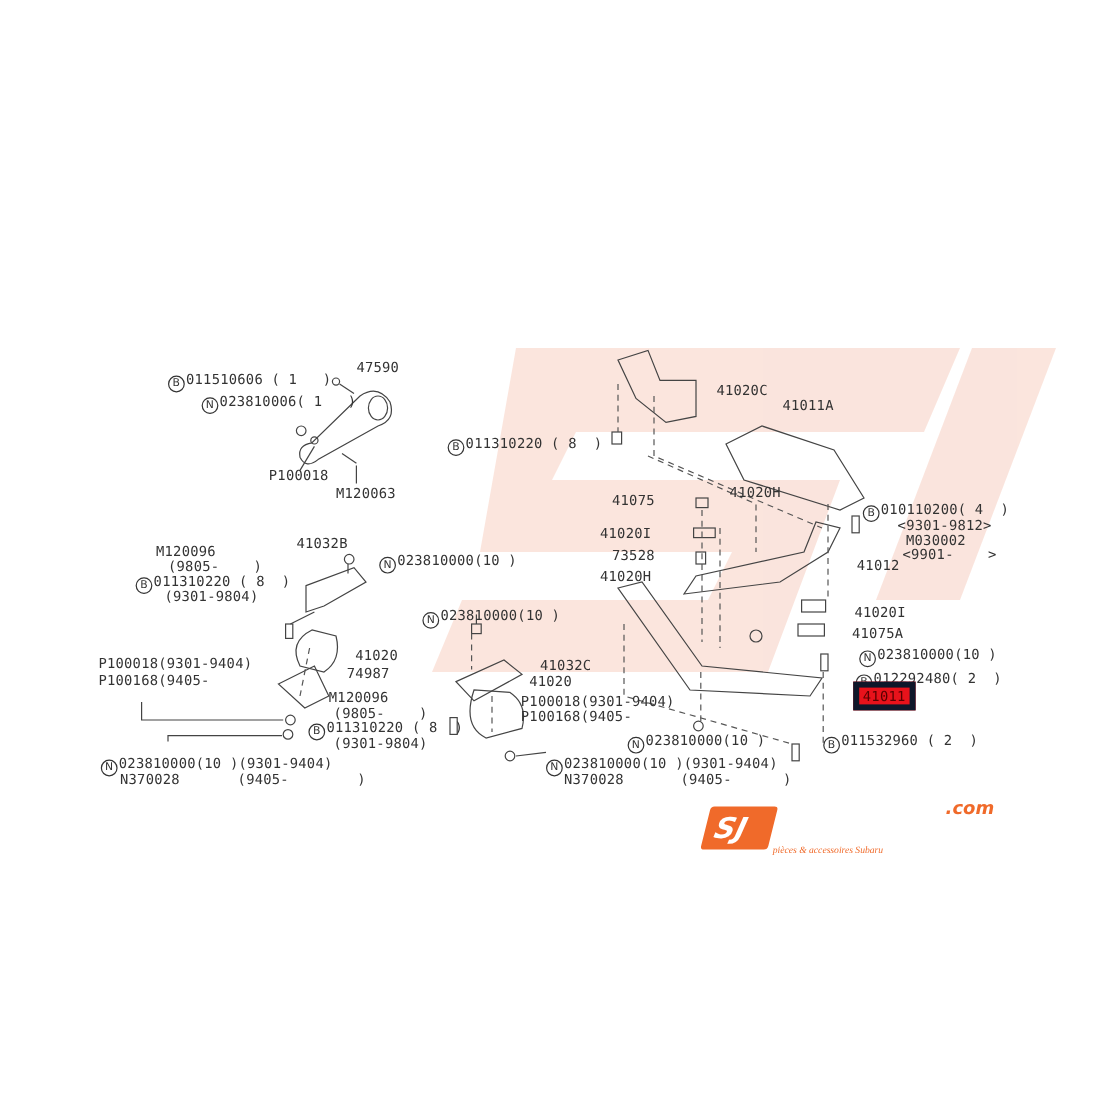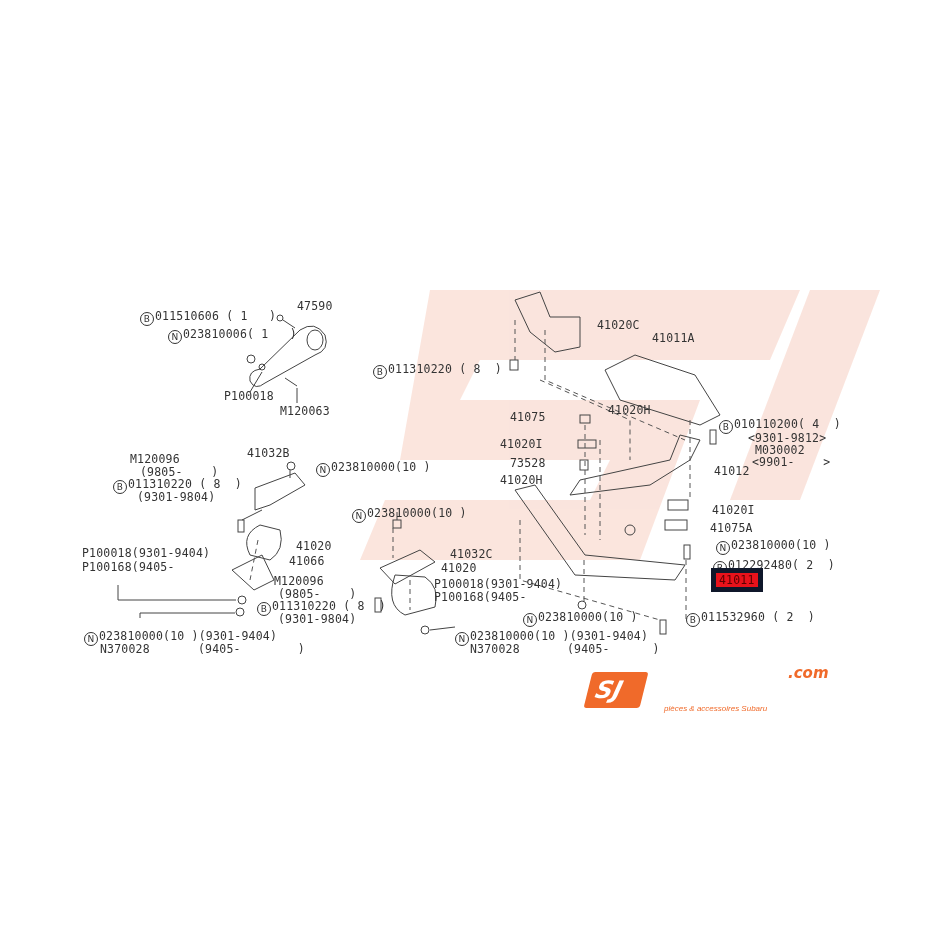--- a/index.html
+++ b/index.html
@@ -6,21 +6,21 @@
   body { width:931px; height:931px; position:relative; overflow:hidden; font-family:"DejaVu Sans Mono", monospace; }
   #stage { position:absolute; left:0; top:0; width:931px; height:931px; }
   .lbl { position:absolute; font-family:"DejaVu Sans Mono", monospace; font-size:11.5px; color:#333; white-space:pre; line-height:13px; letter-spacing:0.2px; }
   .circ { display:inline-block; width:12px; height:12px; border:1px solid #333; border-radius:50%; font-size:9px; line-height:12px; text-align:center; margin-right:1px; vertical-align:-2px; font-family:"DejaVu Sans", sans-serif; }
   .hl { background:#e8121b; color:#5a0000; padding:0 3px; border:5px solid #0f172a; }
   .logo { position:absolute; left:588px; top:664px; width:260px; height:54px; }
   .logo-box { position:absolute; left:0; top:8px; width:56px; height:36px; background:#f06a2a; transform:skewX(-14deg); border-radius:3px; }
   .logo-box span { position:absolute; left:8px; top:4px; color:#fff; font-family:"DejaVu Sans", sans-serif; font-weight:bold; font-style:italic; font-size:24px; }
   .logo-name { position:absolute; left:64px; top:4px; font-family:"DejaVu Sans", sans-serif; font-weight:bold; font-style:italic; font-size:30px; color:#8c8c8c; letter-spacing:-1px; }
   .logo-com { position:absolute; left:200px; top:0; font-family:"DejaVu Sans", sans-serif; font-weight:bold; font-style:italic; font-size:15px; color:#f06a2a; }
-  .logo-tag { position:absolute; left:76px; top:40px; font-family:Liberation Sans, sans-serif; font-style:italic; font-size:8px; color:#f06a2a; }
+  .logo-tag { position:absolute; left:56px; top:40px; font-family:Liberation Serif, serif; font-style:italic; font-size:8px; color:#f06a2a; }
 </style>
 </head>
 <body>
 
 <div id="stage">
 
   <svg width="931" height="931" style="position:absolute;left:0;top:0">
 
     <g fill="#f9dcd2" opacity="0.75">
       <path d="M430 290 L800 290 L770 360 L480 360 L460 400 L700 400 L640 560 L360 560 L385 500 L590 500 L610 460 L400 460 Z"></path>
@@ -99,21 +99,21 @@
   <div class="lbl" style="left:168px;top:328px"><span class="circ">N</span><span>023810006( 1   )</span></div>
   <div class="lbl" style="left:224px;top:390px">P100018</div>
   <div class="lbl" style="left:280px;top:405px">M120063</div>
   <div class="lbl" style="left:130px;top:453px">M120096</div>
   <div class="lbl" style="left:140px;top:466px">(9805-    )</div>
   <div class="lbl" style="left:113px;top:478px"><span class="circ">B</span><span>011310220 ( 8  )</span></div>
   <div class="lbl" style="left:137px;top:491px">(9301-9804)</div>
   <div class="lbl" style="left:247px;top:447px">41032B</div>
   <div class="lbl" style="left:316px;top:461px"><span class="circ">N</span><span>023810000(10 )</span></div>
   <div class="lbl" style="left:296px;top:540px">41020</div>
-  <div class="lbl" style="left:289px;top:555px">41066</div>
+  <div class="lbl" style="left:289px;top:555px">74987</div>
   <div class="lbl" style="left:82px;top:547px">P100018(9301-9404)</div>
   <div class="lbl" style="left:82px;top:561px">P100168(9405-</div>
   <div class="lbl" style="left:274px;top:575px">M120096</div>
   <div class="lbl" style="left:278px;top:588px">(9805-    )</div>
   <div class="lbl" style="left:257px;top:600px"><span class="circ">B</span><span>011310220 ( 8  )</span></div>
   <div class="lbl" style="left:278px;top:613px">(9301-9804)</div>
   <div class="lbl" style="left:84px;top:630px"><span class="circ">N</span><span>023810000(10 )(9301-9404)</span></div>
   <div class="lbl" style="left:100px;top:643px">N370028</div>
   <div class="lbl" style="left:198px;top:643px">(9405-        )</div>
   <div class="lbl" style="left:352px;top:507px"><span class="circ">N</span><span>023810000(10 )</span></div>

